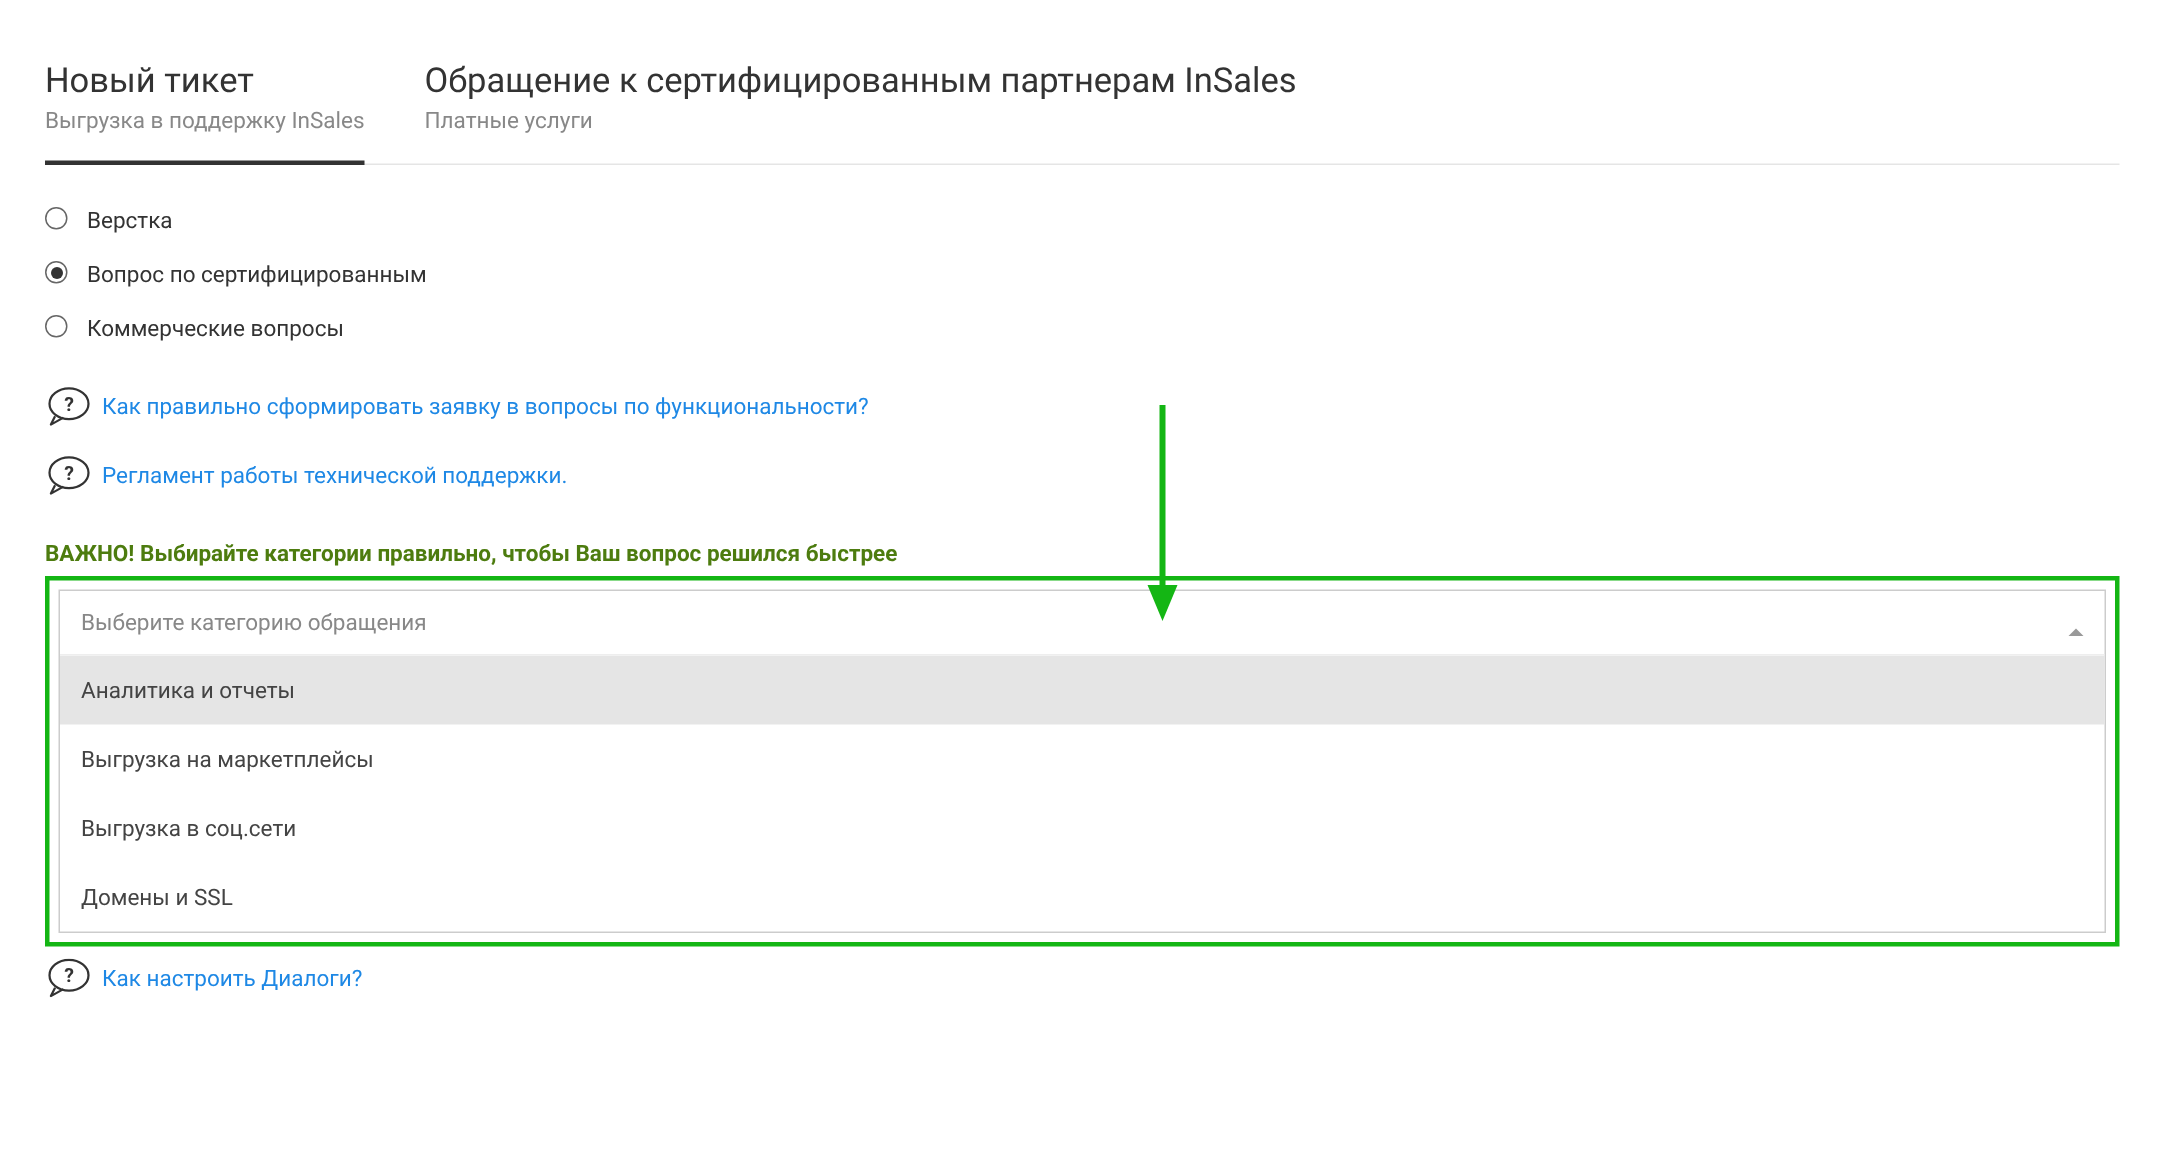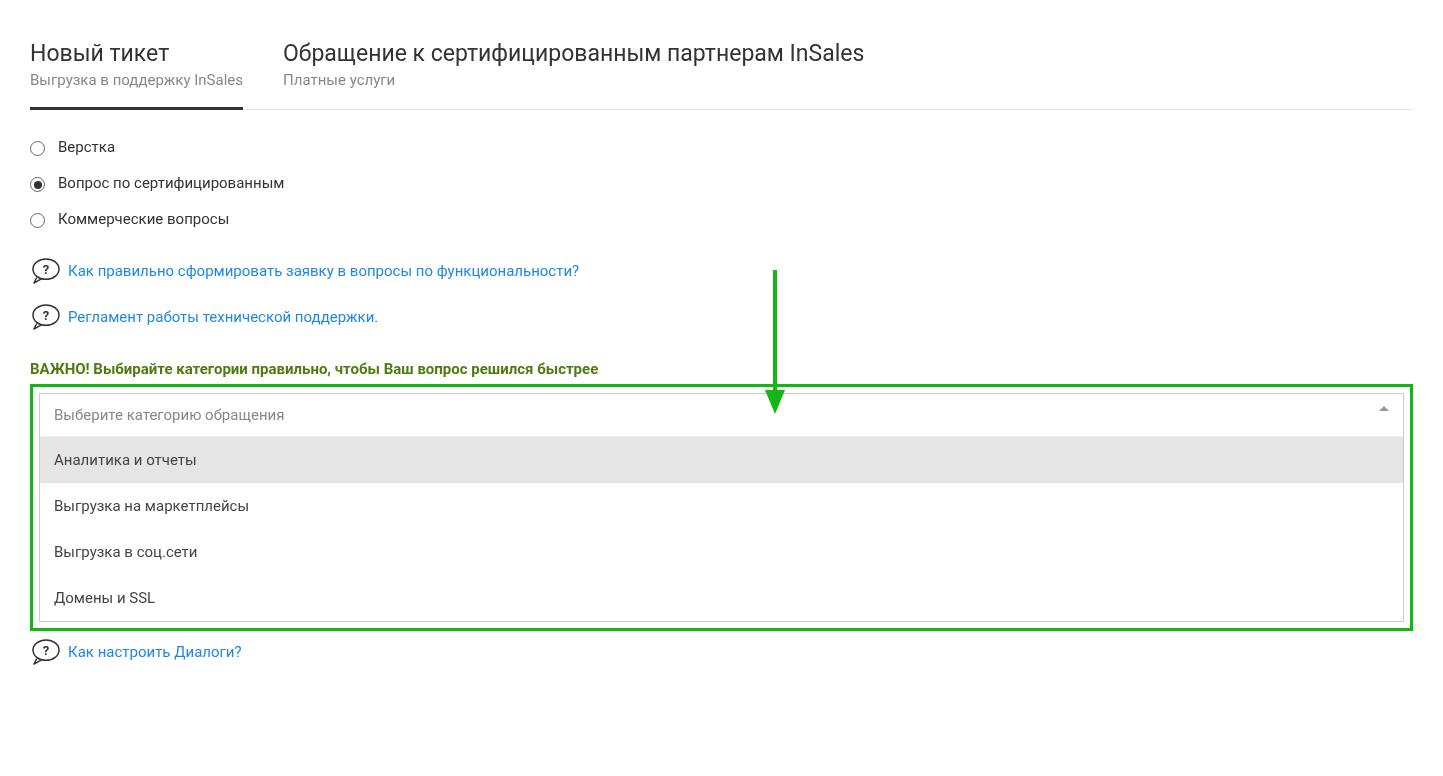--- a/index.html
+++ b/index.html
@@ -4,33 +4,33 @@
   <style>
     *{box-sizing:border-box;margin:0;padding:0}
     body{font-family:-apple-system,BlinkMacSystemFont,'Segoe UI',Roboto,Arial,sans-serif;background:#fff;color:#333;width:1443px;position:relative}
     .wrap{padding:40px 30px}
     .tabs{display:flex;border-bottom:1px solid #e5e5e5;margin-bottom:28px}
     .tab{padding:0 0 18px 0;margin-right:40px;cursor:pointer;border-bottom:3px solid transparent;margin-bottom:-1px}
     .tab.active{border-bottom-color:#333}
     .tab-title{font-size:23px;font-weight:400;color:#333;margin-bottom:4px}
     .tab-sub{font-size:15px;color:#888}
     .radios{margin-bottom:30px}
-    .radio-row{display:flex;align-items:flex-end;margin-bottom:18px;cursor:pointer}
+    .radio-row{display:flex;align-items:flex-start;margin-bottom:18px;cursor:pointer}
     .radio-circle{width:15px;height:15px;border:1.5px solid #666;border-radius:50%;margin-right:13px;display:inline-flex;align-items:center;justify-content:center;flex-shrink:0}
     .radio-circle.checked::after{content:"";width:8px;height:8px;background:#333;border-radius:50%}
     .radio-label{font-size:15px;color:#333}
     .help-links{margin-bottom:30px}
     .help-row{display:flex;align-items:center;margin-bottom:20px}
     .q-icon{width:32px;height:26px;margin-right:6px;flex-shrink:0}
     .help-link{color:#1e88e5;font-size:15px;text-decoration:none;cursor:pointer}
     .important{font-size:15px;font-weight:700;color:#4d7c0f;margin-bottom:6px}
     .arrow-annot{position:absolute;left:762px;top:268px;pointer-events:none}
     .select-block{border:3px solid #14b614;padding:6px;position:relative}
     .select-box{border:1px solid #ccc;background:#fff}
-    .select-head{display:flex;align-items:flex-start;justify-content:space-between;padding:12px 14px;cursor:pointer}
+    .select-head{display:flex;align-items:flex-end;justify-content:space-between;padding:12px 14px;cursor:pointer}
     .select-placeholder{color:#888;font-size:15px}
     .caret-up{width:0;height:0;border-left:5px solid transparent;border-right:5px solid transparent;border-bottom:5px solid #999}
     .options-wrap{position:relative}
     .options{max-height:232px;overflow-y:auto;border-top:1px solid #eee}
     .option{padding:14px 14px;font-size:15px;color:#444;cursor:pointer}
     .option.highlight{background:#e5e5e5}
     .last-link{margin-top:8px;display:flex;align-items:center}
     .options::-webkit-scrollbar{width:16px}
     .options::-webkit-scrollbar-track{background:#f1f1f1}
     .options::-webkit-scrollbar-thumb{background:#c1c1c1}

